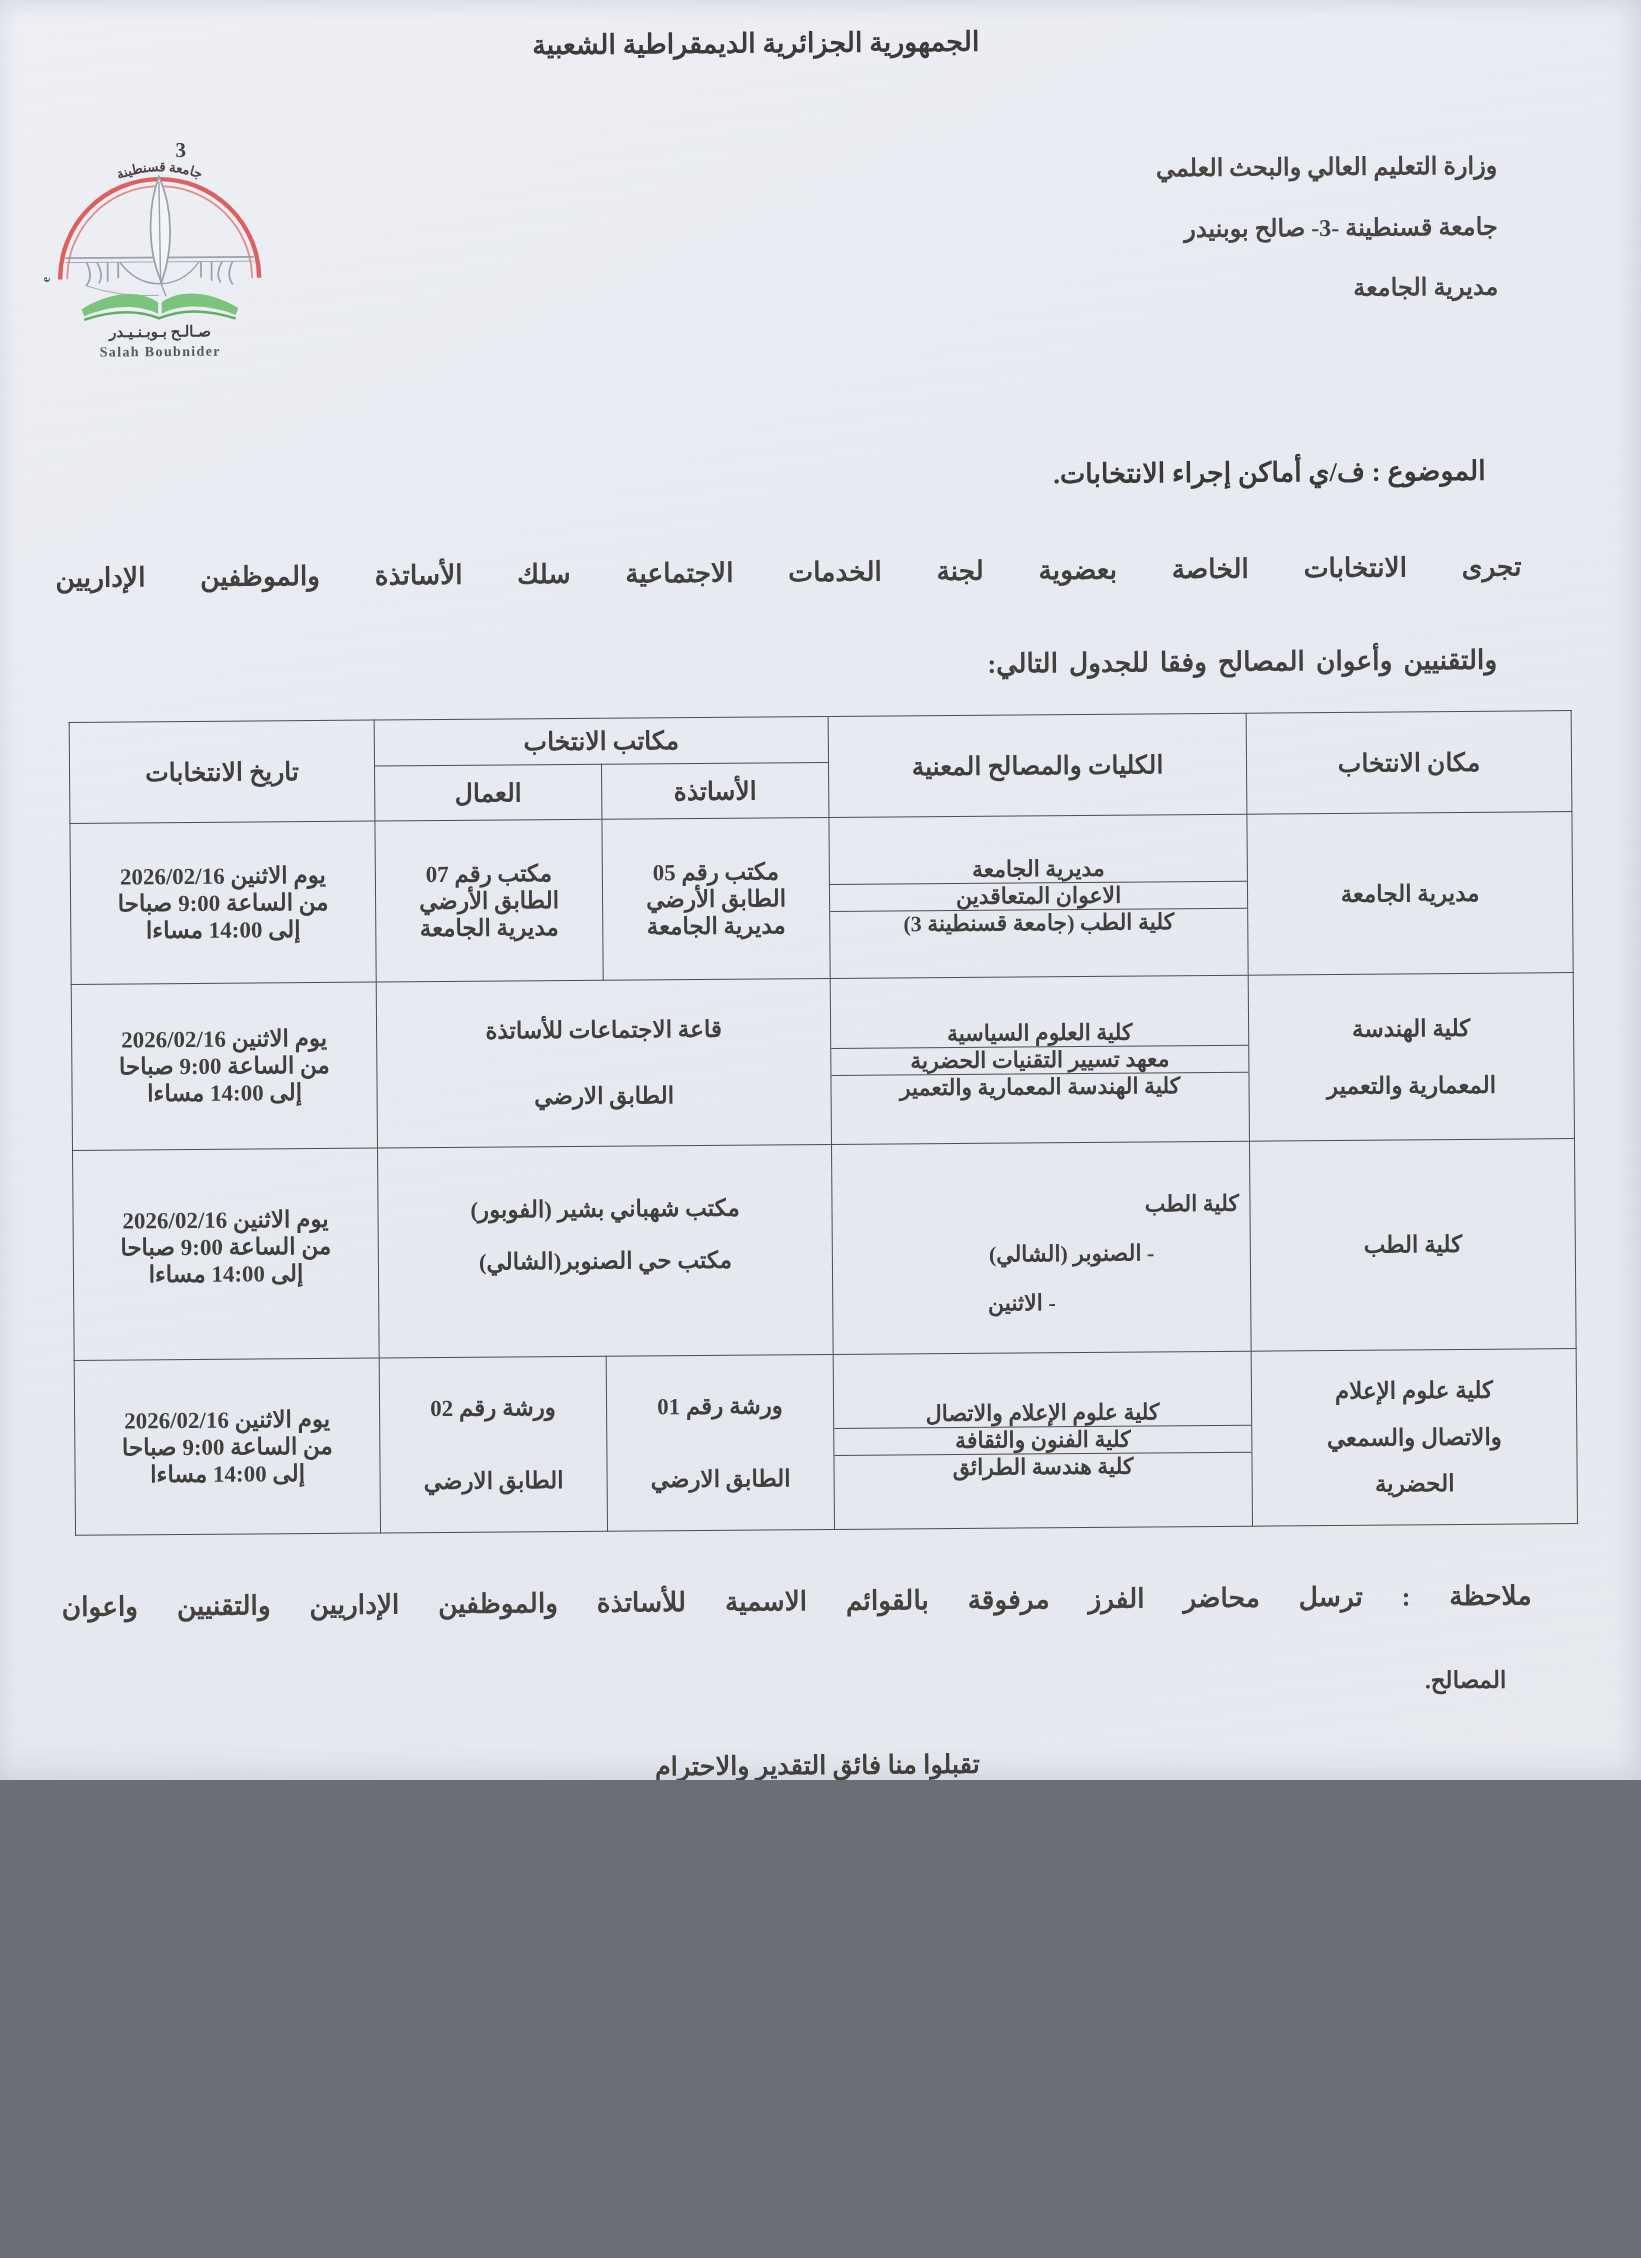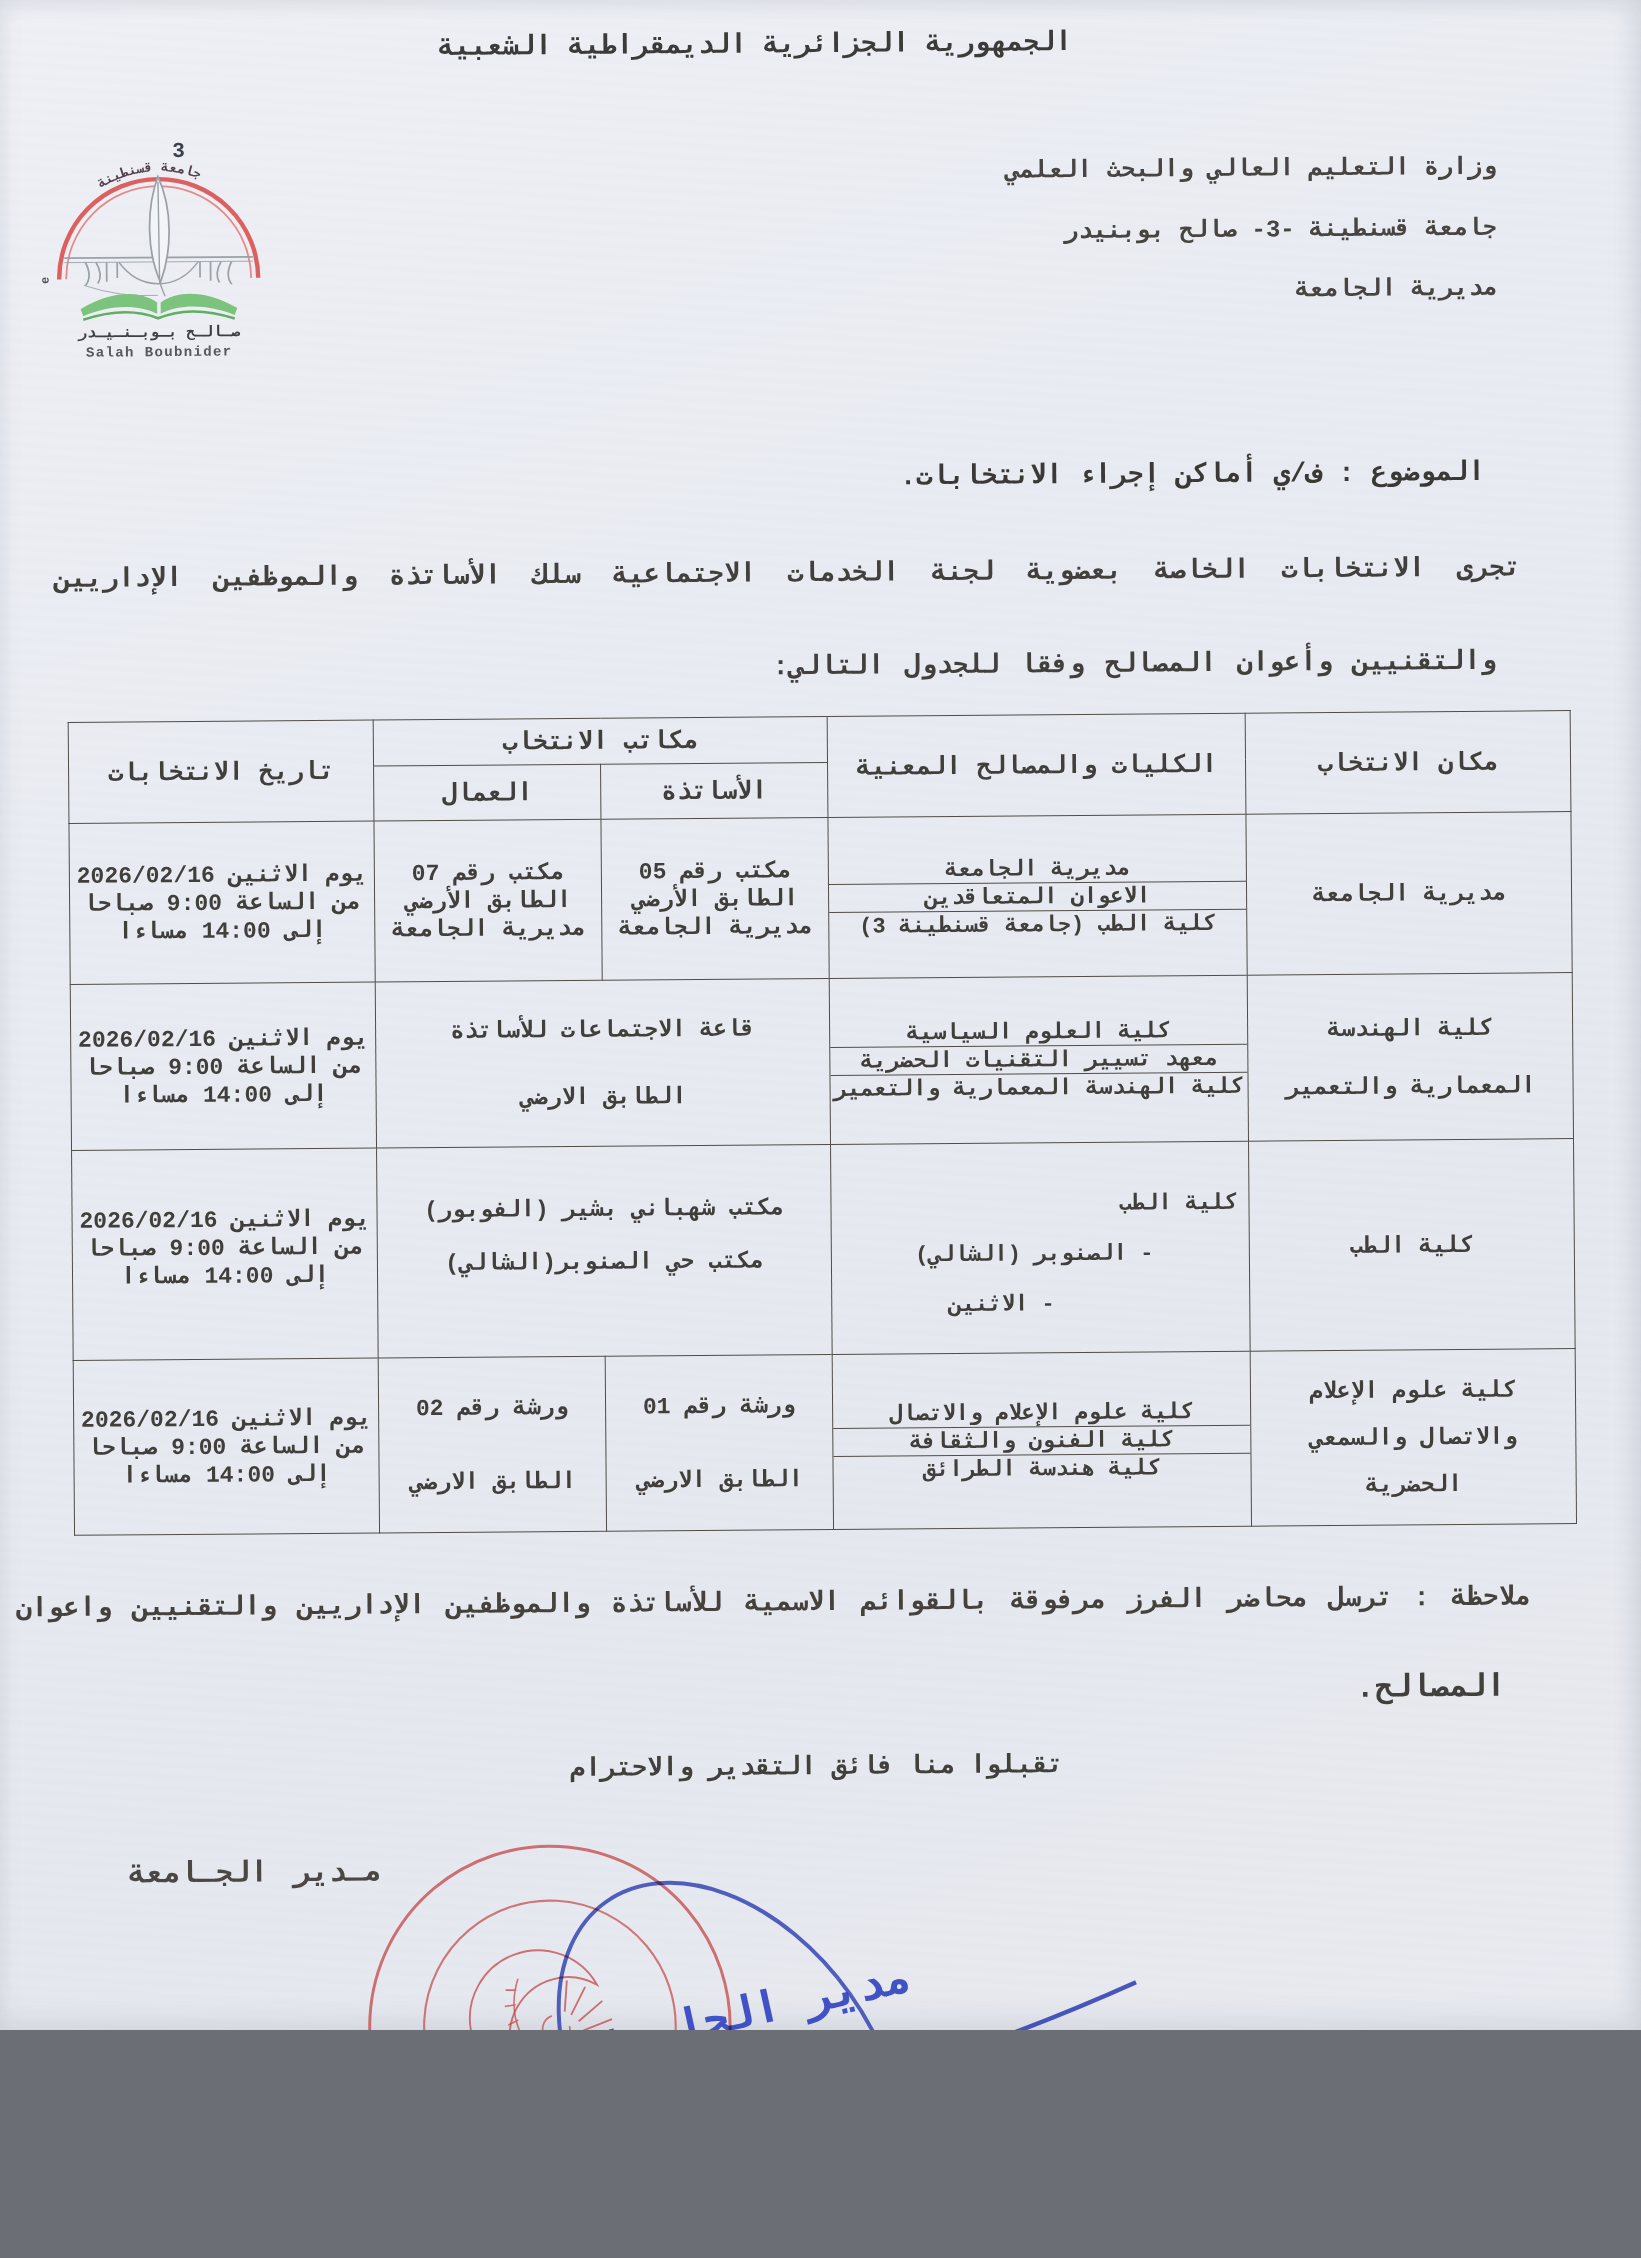--- a/index.html
+++ b/index.html
@@ -1,36 +1,36 @@
 <!DOCTYPE html>
 <html lang="ar" dir="rtl" style="font-size:14px"><head>
 <meta charset="utf-8">
 <style>
   html,body{margin:0;padding:0;background:#6b6e74;}
   .page{
-    position:relative;width:1642px;height:2030px;margin:0 auto;overflow:hidden;
+    position:relative;width:1642px;height:1780px;margin:0 auto;overflow:hidden;
     background:linear-gradient(155deg,#eef0f5 0%,#e9ebf2 35%,#e6e8ef 70%,#e8eaf0 100%);
-    font-family:Liberation Mono, monospace;color:#42403d;direction:rtl;
+    font-family:Liberation Serif, serif;color:#42403d;direction:rtl;
     box-shadow:inset -8.8px 0 26.5px rgba(40,45,70,.05), inset 0 -12.4px 30px rgba(40,45,70,.06), inset 0 7px 19.4px rgba(40,45,70,.04);
   }
   .texture{position:absolute;inset:0;pointer-events:none;opacity:.35;
     background:repeating-linear-gradient(3deg, rgba(255,255,255,.03) 0 6.2px, rgba(90,100,130,.02) 6.2px 11.5px);}
   .scan{position:absolute;inset:0;transform:rotate(-0.45deg);}
   .t{position:absolute;font-weight:bold;white-space:nowrap;}
 
   .republic-title{top:26.5px;left:446px;width:635px;text-align:center;font-size:27px;color:#3d3b39;letter-spacing:0.4px;}
   .hdr-line{font-size:24px;color:#474441;}
   .hdr-1{top:157px;right:138px;}
   .hdr-2{top:218px;right:138px;}
   .hdr-3{top:278px;right:138px;}
   .subject{top:460px;right:152px;font-size:27px;color:#3b3936;}
   .intro-1{top:556px;right:117px;width:1466px;font-size:26.5px;text-align:justify;text-align-last:justify;word-spacing:6.2px;}
   .intro-2{top:649px;right:142px;font-size:26.5px;word-spacing:4.4px;}
   .note-1{top:1585px;right:115px;width:1470px;font-size:26.5px;text-align:justify;text-align-last:justify;word-spacing:5.3px;color:#45413d;}
-  .note-2{top:1672px;right:141px;font-size:31px;}
+  .note-2{top:1672px;right:141px;font-size:23px;}
   .closing{top:1750px;left:529px;width:565px;text-align:center;font-size:25.6px;}
   .sig-title{top:1850px;left:99px;width:300px;text-align:center;font-size:29px;word-spacing:8.8px;color:#4a4744;}
 
   
   table.etable{position:absolute;top:716px;right:68px;border-collapse:collapse;table-layout:fixed;direction:rtl;}
   .etable th,.etable td{border:1.8px solid #504d4a;padding:0;font-weight:bold;color:#413f3c;vertical-align:middle;}
   .etable th{font-size:25px;}
   tr.hA{height:46px;} tr.hB{height:55px;}
   tr.r1{height:161px;} tr.r2{height:166px;} tr.r3{height:210px;} tr.r4{height:175px;}
   .cv{display:flex;flex-direction:column;justify-content:space-evenly;align-items:center;height:100%;font-size:23px;text-align:center;}

